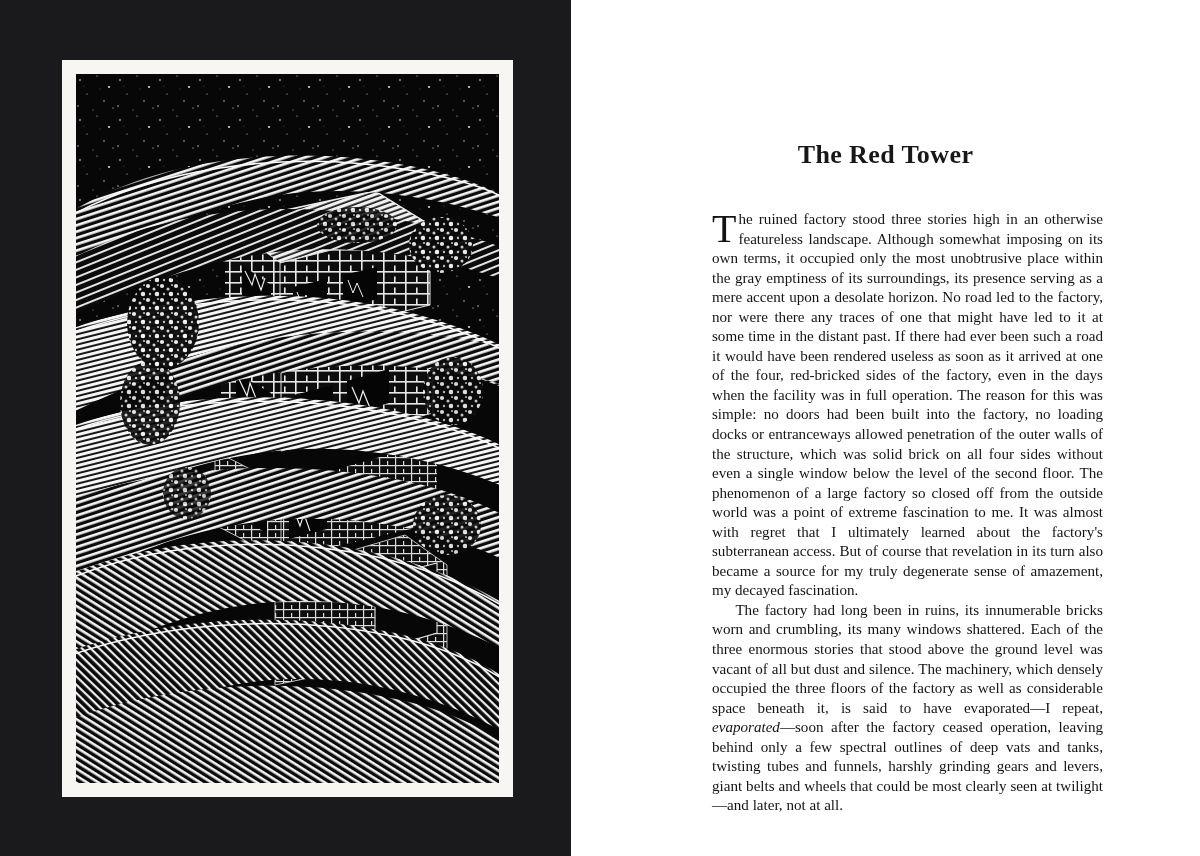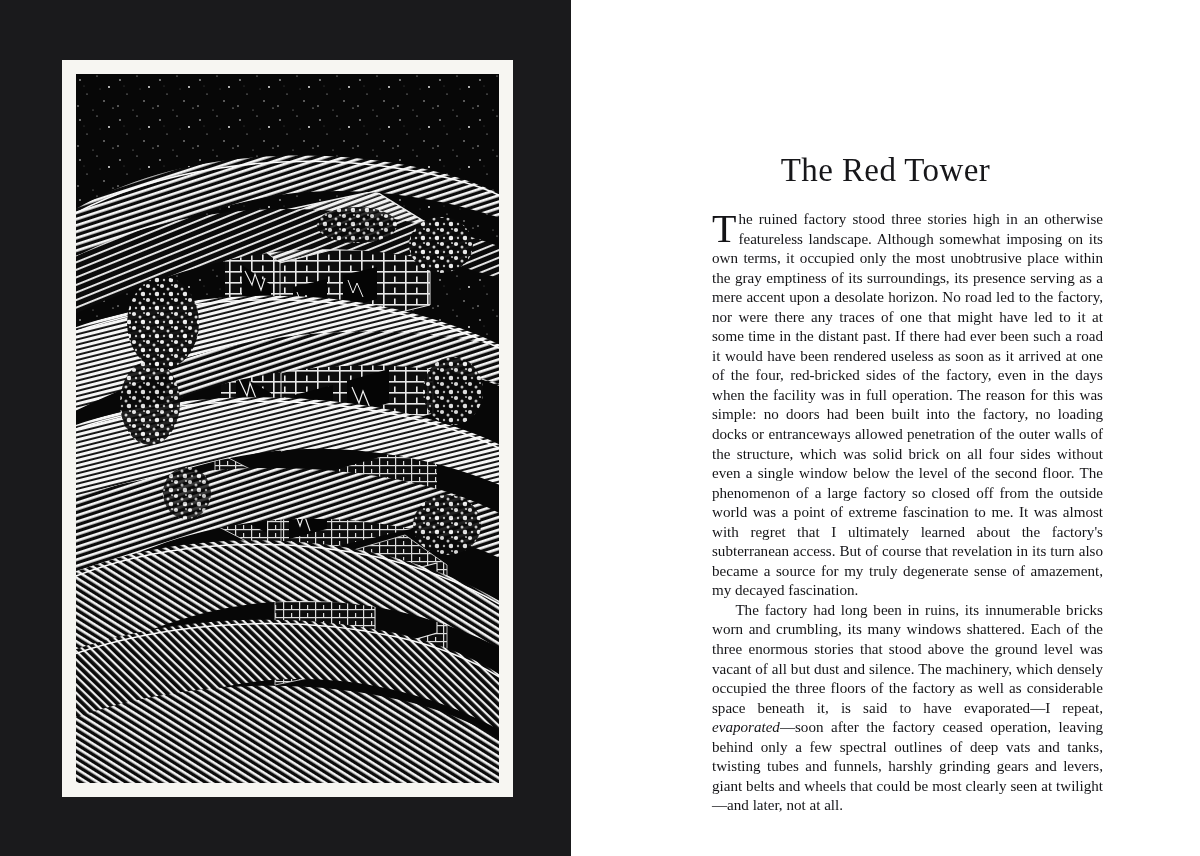--- a/index.html
+++ b/index.html
@@ -68,25 +68,25 @@
     left: 571px;
     top: 0;
     width: 629px;
     height: 856px;
     background: #ffffff;
   }
 
   #chapter-title {
     position: absolute;
     left: 0;
-    top: 152px;
+    top: 140px;
     width: 629px;
     text-align: center;
-    font-size: 33px;
-    font-weight: normal;
+    font-size: 26px;
+    font-weight: bold;
     letter-spacing: 0.4px;
     color: #17171a;
     margin: 0;
     font-family: "Liberation Serif", "DejaVu Serif", serif;
   }
 
   #text-column {
     position: absolute;
     left: 141px;   
     top: 210px;

